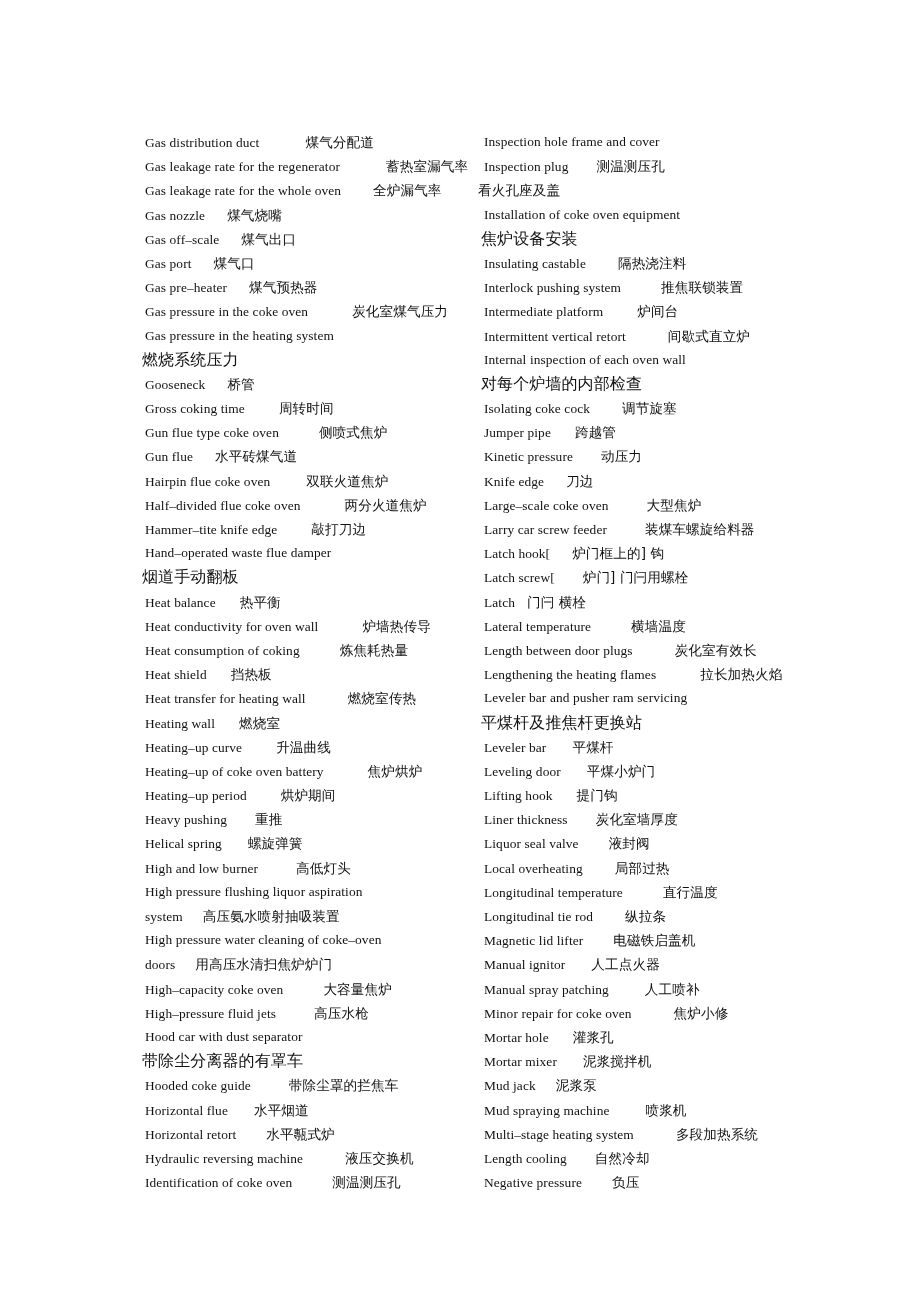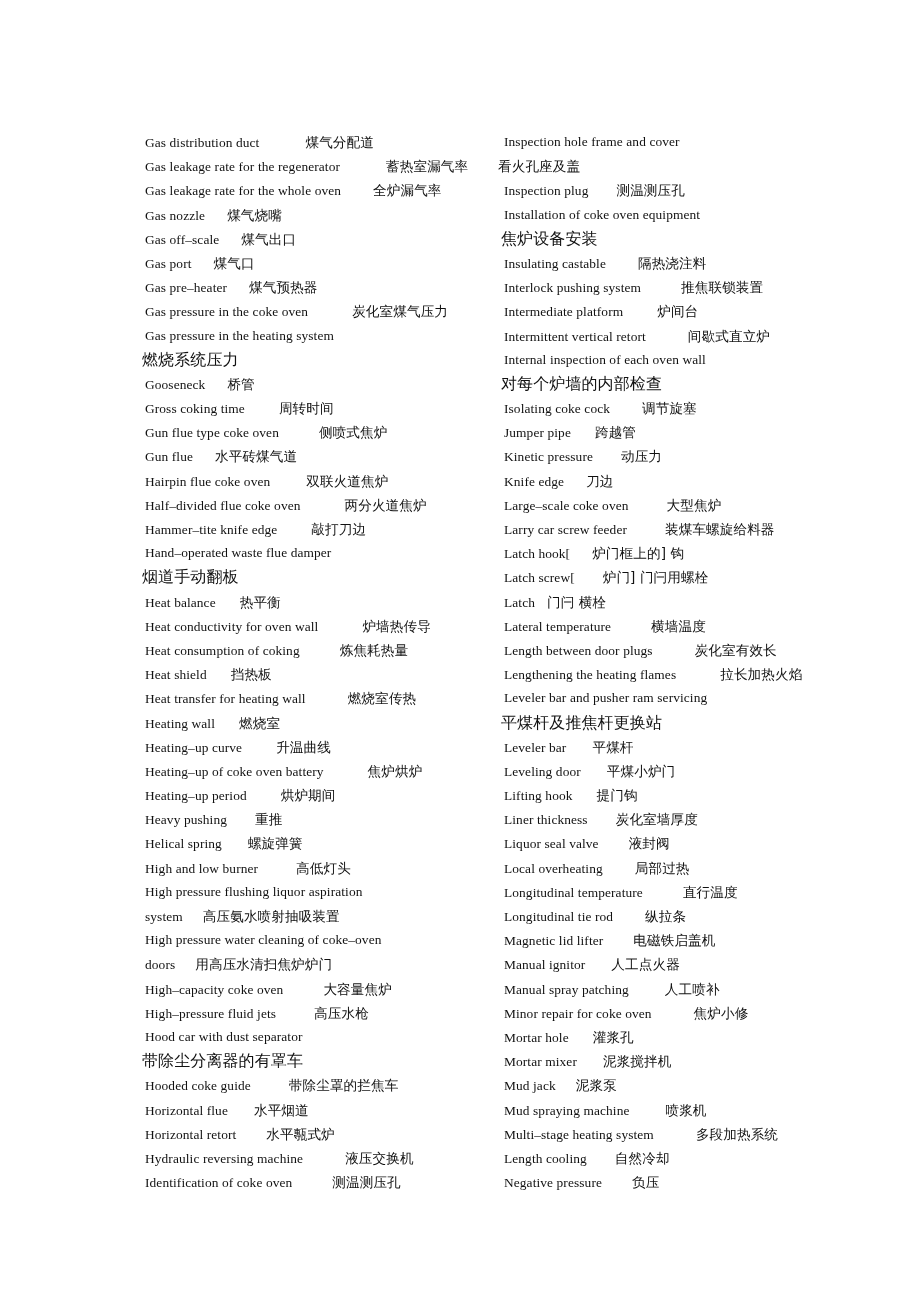--- a/index.html
+++ b/index.html
@@ -26,21 +26,21 @@
     top: 0;
     width: 920px;
     height: 1302px;
     margin-top: 17px;
   }
   .column {
     position: absolute;
     top: 113px;
   }
   .column.left  { left: 145px; width: 336px; }
-  .column.right { left: 504px; width: 340px; }
+  .column.right { left: 484px; width: 340px; }
 
   .entry {
     height: 24.2px;
     line-height: 24.2px;
     white-space: nowrap;
     font-size: 13.4px;
     letter-spacing: 0.1px;
   }
   .en {
     font-family: "Liberation Serif", "DejaVu Serif", serif;
@@ -120,24 +120,24 @@
         <div class="entry cont"><span class="zh">带除尘分离器的有罩车</span></div>
         <div class="entry"><span class="en">Hooded coke guide</span><span class="gap" style="width: 38px;"></span><span class="zh">带除尘罩的拦焦车</span></div>
         <div class="entry"><span class="en">Horizontal flue</span><span class="gap" style="width: 26px;"></span><span class="zh">水平烟道</span></div>
         <div class="entry"><span class="en">Horizontal retort</span><span class="gap" style="width: 30px;"></span><span class="zh">水平甎式炉</span></div>
         <div class="entry"><span class="en">Hydraulic reversing machine</span><span class="gap" style="width: 42px;"></span><span class="zh">液压交换机</span></div>
         <div class="entry"><span class="en">Identification of coke oven</span><span class="gap" style="width: 40px;"></span><span class="zh">测温测压孔</span></div>
       </div>
 
     <div class="column right" id="col-right">
         <div class="entry"><span class="en">Inspection hole frame and cover</span></div>
+        <div class="entry"><span class="en">Inspection plug</span><span class="gap" style="width: 28px;"></span><span class="zh">测温测压孔</span></div>
         <div class="entry cont overlap-host">
           <span class="overlap">看火孔座及盖</span>
         </div>
-        <div class="entry"><span class="en">Inspection plug</span><span class="gap" style="width: 28px;"></span><span class="zh">测温测压孔</span></div>
         <div class="entry"><span class="en">Installation of coke oven equipment</span></div>
         <div class="entry cont"><span class="zh">焦炉设备安装</span></div>
         <div class="entry"><span class="en">Insulating castable</span><span class="gap" style="width: 32px;"></span><span class="zh">隔热浇注料</span></div>
         <div class="entry"><span class="en">Interlock pushing system</span><span class="gap" style="width: 40px;"></span><span class="zh">推焦联锁装置</span></div>
         <div class="entry"><span class="en">Intermediate platform</span><span class="gap" style="width: 34px;"></span><span class="zh">炉间台</span></div>
         <div class="entry"><span class="en">Intermittent vertical retort</span><span class="gap" style="width: 42px;"></span><span class="zh">间歇式直立炉</span></div>
         <div class="entry"><span class="en">Internal inspection of each oven wall</span></div>
         <div class="entry cont"><span class="zh">对每个炉墙的内部检查</span></div>
         <div class="entry"><span class="en">Isolating coke cock</span><span class="gap" style="width: 32px;"></span><span class="zh">调节旋塞</span></div>
         <div class="entry"><span class="en">Jumper pipe</span><span class="gap" style="width: 24px;"></span><span class="zh">跨越管</span></div>

